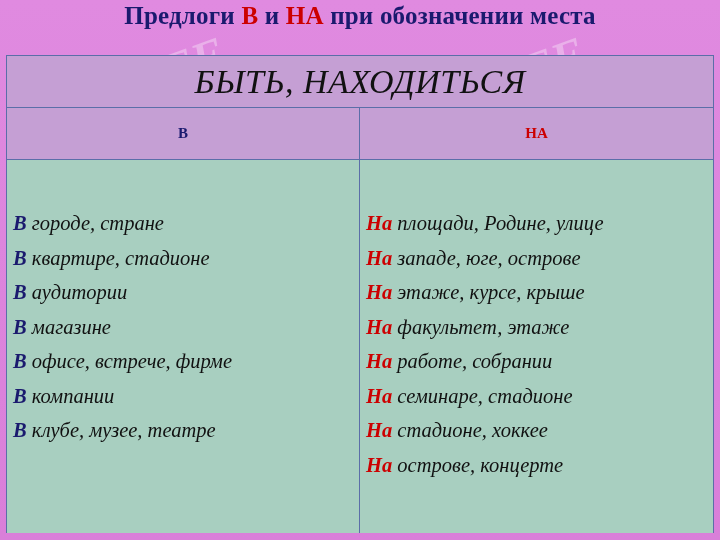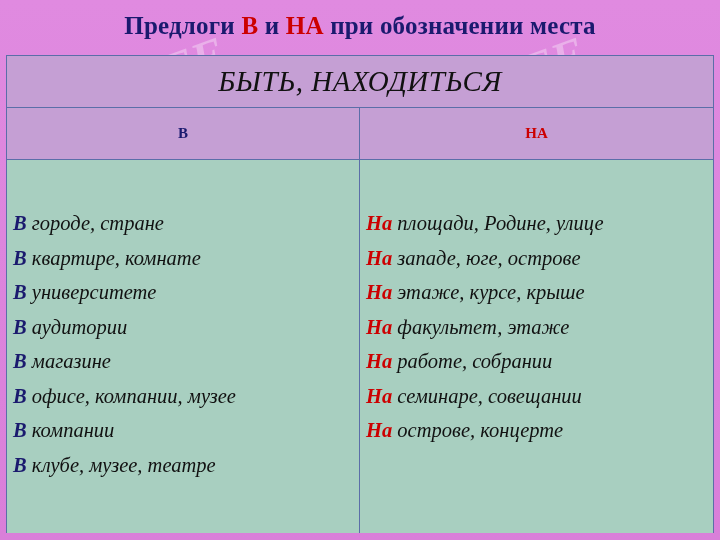--- a/index.html
+++ b/index.html
@@ -38,21 +38,21 @@
   .wm-mark {
     display: inline-block;
     margin-right: 4px;
     font-family: "DejaVu Sans", sans-serif;
   }
 
   .title {
     position: relative;
     z-index: 5;
     text-align: center;
-    padding-top: 12px;
+    padding-top: 2px;
     font-family: "Liberation Serif", serif;
     font-weight: bold;
     font-size: 25px;
     color: #1a1a6e;
     letter-spacing: 0.2px;
   }
   .title .red { color: #cc0000; }
 
   .table {
     position: absolute;
@@ -68,21 +68,21 @@
     height: 52px;
     background: #c59fd4;
     border-bottom: 1px solid #5b6ea8;
     display: flex;
     align-items: center;
     justify-content: center;
     box-sizing: border-box;
   }
   .row-head .head-text {
     font-family: "Liberation Serif", serif;
-    font-size: 29px;
+    font-size: 34px;
     font-style: italic;
     color: #111;
     letter-spacing: 0.5px;
   }
   .row-sub {
     height: 52px;
     display: flex;
     border-bottom: 1px solid #5b6ea8;
     box-sizing: border-box;
   }
@@ -150,34 +150,34 @@
       </div>
       <div class="cell">
         <span class="col-na">НА</span>
       </div>
     </div>
 
     <div class="row-body">
 
       <div class="body-cell left">
         <div class="entry"><span class="prep-v">В</span> <span>городе, стране</span></div>
-        <div class="entry"><span class="prep-v">В</span> <span>квартире, комнате</span></div>
-        <div class="entry"><span class="prep-v">В</span> <span>университете</span></div>
+        <div class="entry"><span class="prep-v">В</span> <span>квартире, стадионе</span></div>
         <div class="entry"><span class="prep-v">В</span> <span>аудитории</span></div>
         <div class="entry"><span class="prep-v">В</span> <span>магазине</span></div>
-        <div class="entry"><span class="prep-v">В</span> <span>офисе, компании, музее</span></div>
+        <div class="entry"><span class="prep-v">В</span> <span>офисе, встрече, фирме</span></div>
         <div class="entry"><span class="prep-v">В</span> <span>компании</span></div>
         <div class="entry"><span class="prep-v">В</span> <span>клубе, музее, театре</span></div>
       </div>
 
       <div class="body-cell">
         <div class="entry"><span class="prep-na">На</span> <span>площади, Родине, улице</span></div>
         <div class="entry"><span class="prep-na">На</span> <span>западе, юге, острове</span></div>
         <div class="entry"><span class="prep-na">На</span> <span>этаже, курсе, крыше</span></div>
         <div class="entry"><span class="prep-na">На</span> <span>факультет, этаже</span></div>
         <div class="entry"><span class="prep-na">На</span> <span>работе, собрании</span></div>
-        <div class="entry"><span class="prep-na">На</span> <span>семинаре, совещании</span></div>
+        <div class="entry"><span class="prep-na">На</span> <span>семинаре, стадионе</span></div>
+        <div class="entry"><span class="prep-na">На</span> <span>стадионе, хоккее</span></div>
         <div class="entry"><span class="prep-na">На</span> <span>острове, концерте</span></div>
       </div>
 
     </div>
   </div>
 </div>
 
 </body></html>

